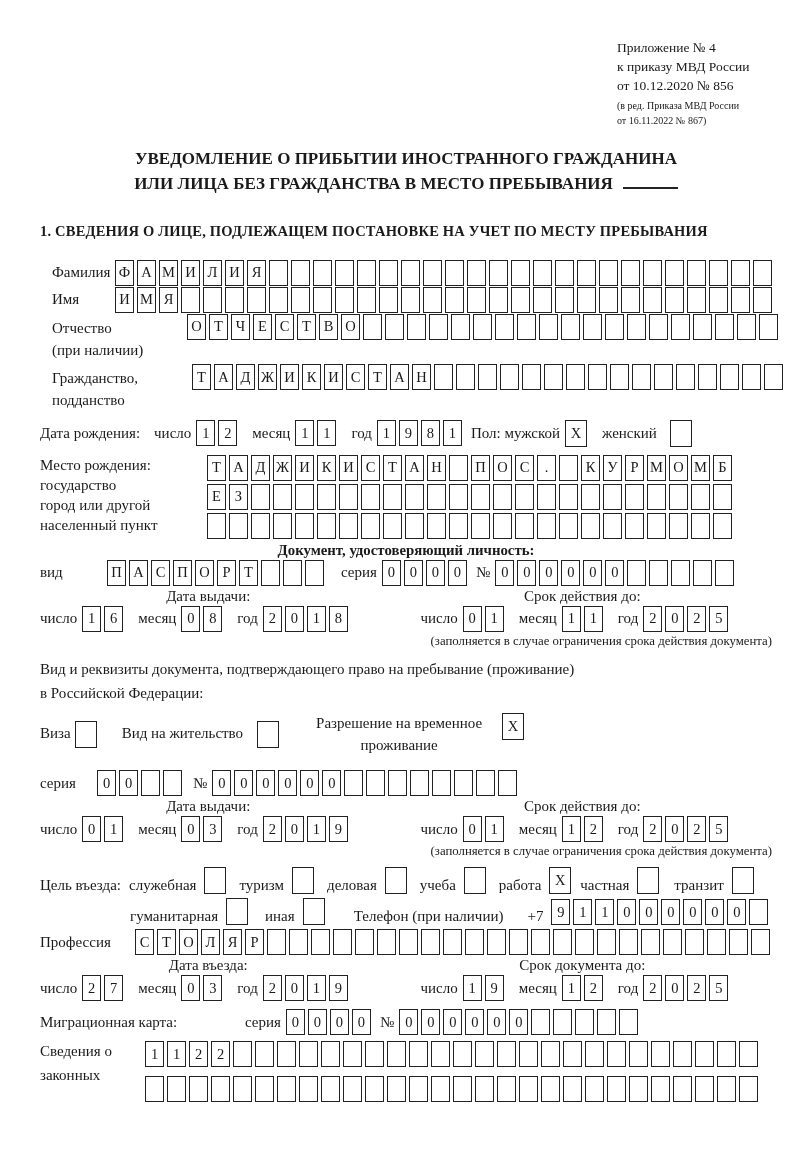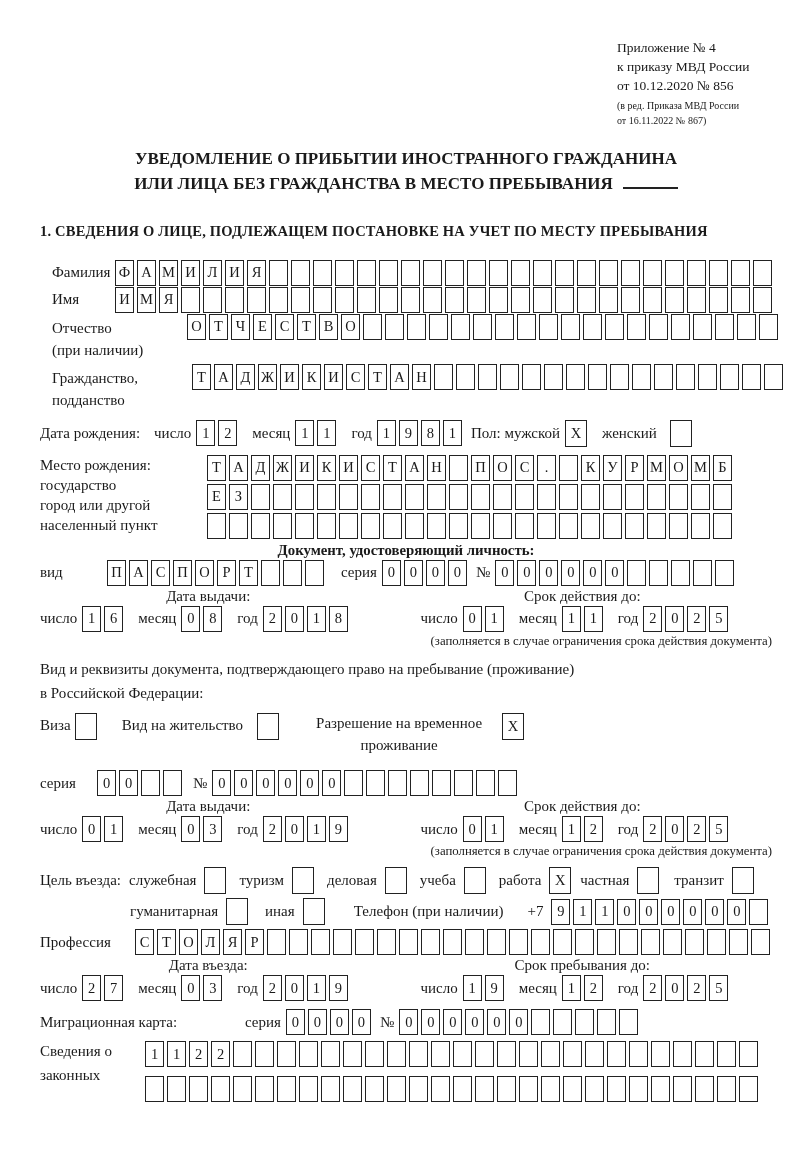--- a/index.html
+++ b/index.html
@@ -26,25 +26,25 @@
   .lbl2 { line-height:1.45; }
   .mt1 { margin-top:1px; } .mt4 { margin-top:4px; } .mt8 { margin-top:8px; }
   .center-b { text-align:center; font-weight:bold; font-size:14.8px; }
   .dates { display:flex; margin-top:2px;gap:16px; }
   .dhalf { width:50%; }
   .dtitle { text-align:center; font-size:15px; margin-bottom:1px; }
   .drow { display:flex; align-items:center; }
   .drow .w { margin:0 5px 0 0; flex:none; }
   .drow .w.m { margin-left:12px; }
   .note-r { text-align:right; font-size:12.8px; margin-top:2px; }
-  .cbrow { display:flex; align-items:flex-start; margin-top:8px; }
+  .cbrow { display:flex; align-items:center; margin-top:8px; }
   .cbitem { display:flex; align-items:flex-start; }
   .cbitem .cl { padding-top:4px; }
   .cbitem .multiline { text-align:center; line-height:1.45; padding-top:0; }
-  .prow { display:flex; align-items:center; }
+  .prow { display:flex; align-items:flex-end; }
   .prow .pl { margin-right:8px; flex:none; }
   .leftcol { flex:none; line-height:20px; }
   .bp-rows .cells { margin-bottom:3px; }
 </style>
 </head>
 <body>
 
 <div class="page">
 
   <div class="apx">
@@ -624,21 +624,21 @@
         <span class="w m">год</span>
         <span class="cells">
             <span class="cell">2</span>
             <span class="cell">0</span>
             <span class="cell">1</span>
             <span class="cell">9</span>
           </span>
       </div>
     </div>
     <div class="dhalf" style="width:53%">
-      <div class="dtitle">Срок пребывания до:</div>
+      <div class="dtitle">Срок документа до:</div>
       <div class="drow" style="padding-left:28px">
         <span class="w">число</span>
         <span class="cells">
             <span class="cell">1</span>
             <span class="cell">9</span>
           </span>
         <span class="w m">месяц</span>
         <span class="cells">
             <span class="cell">1</span>
             <span class="cell">2</span>

